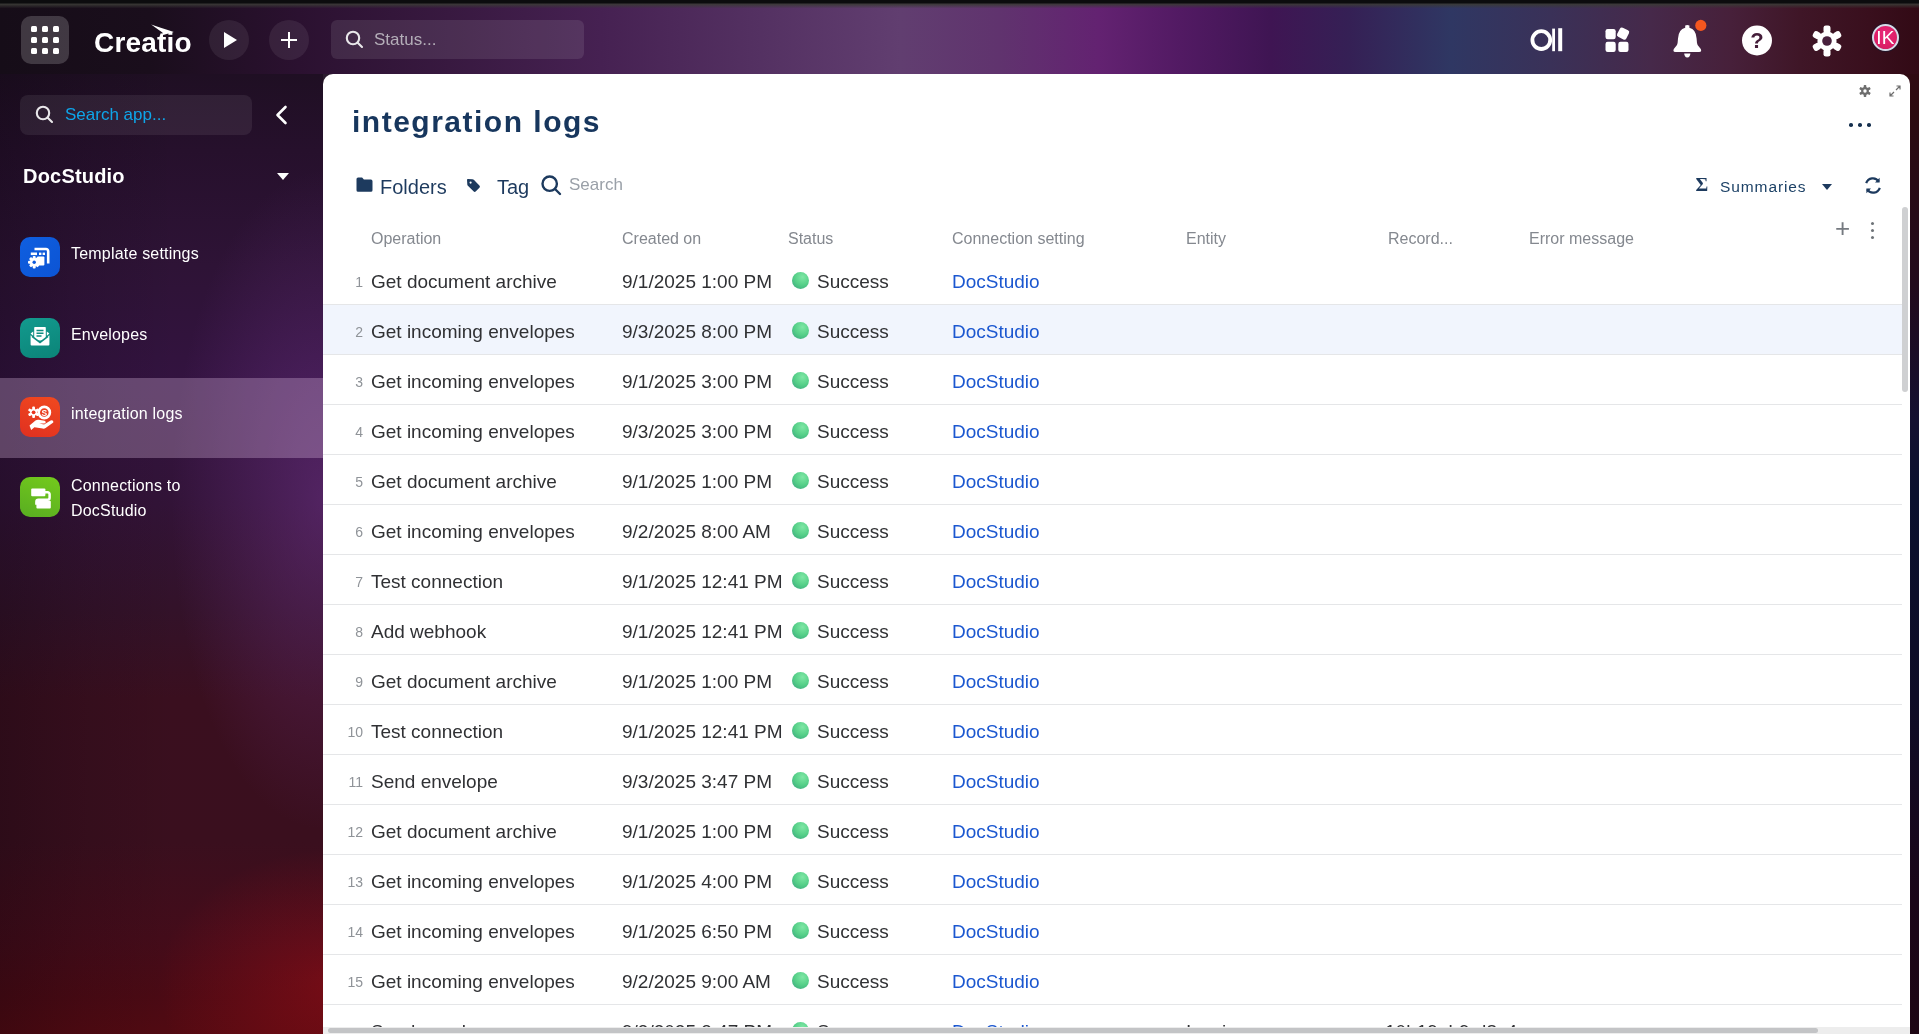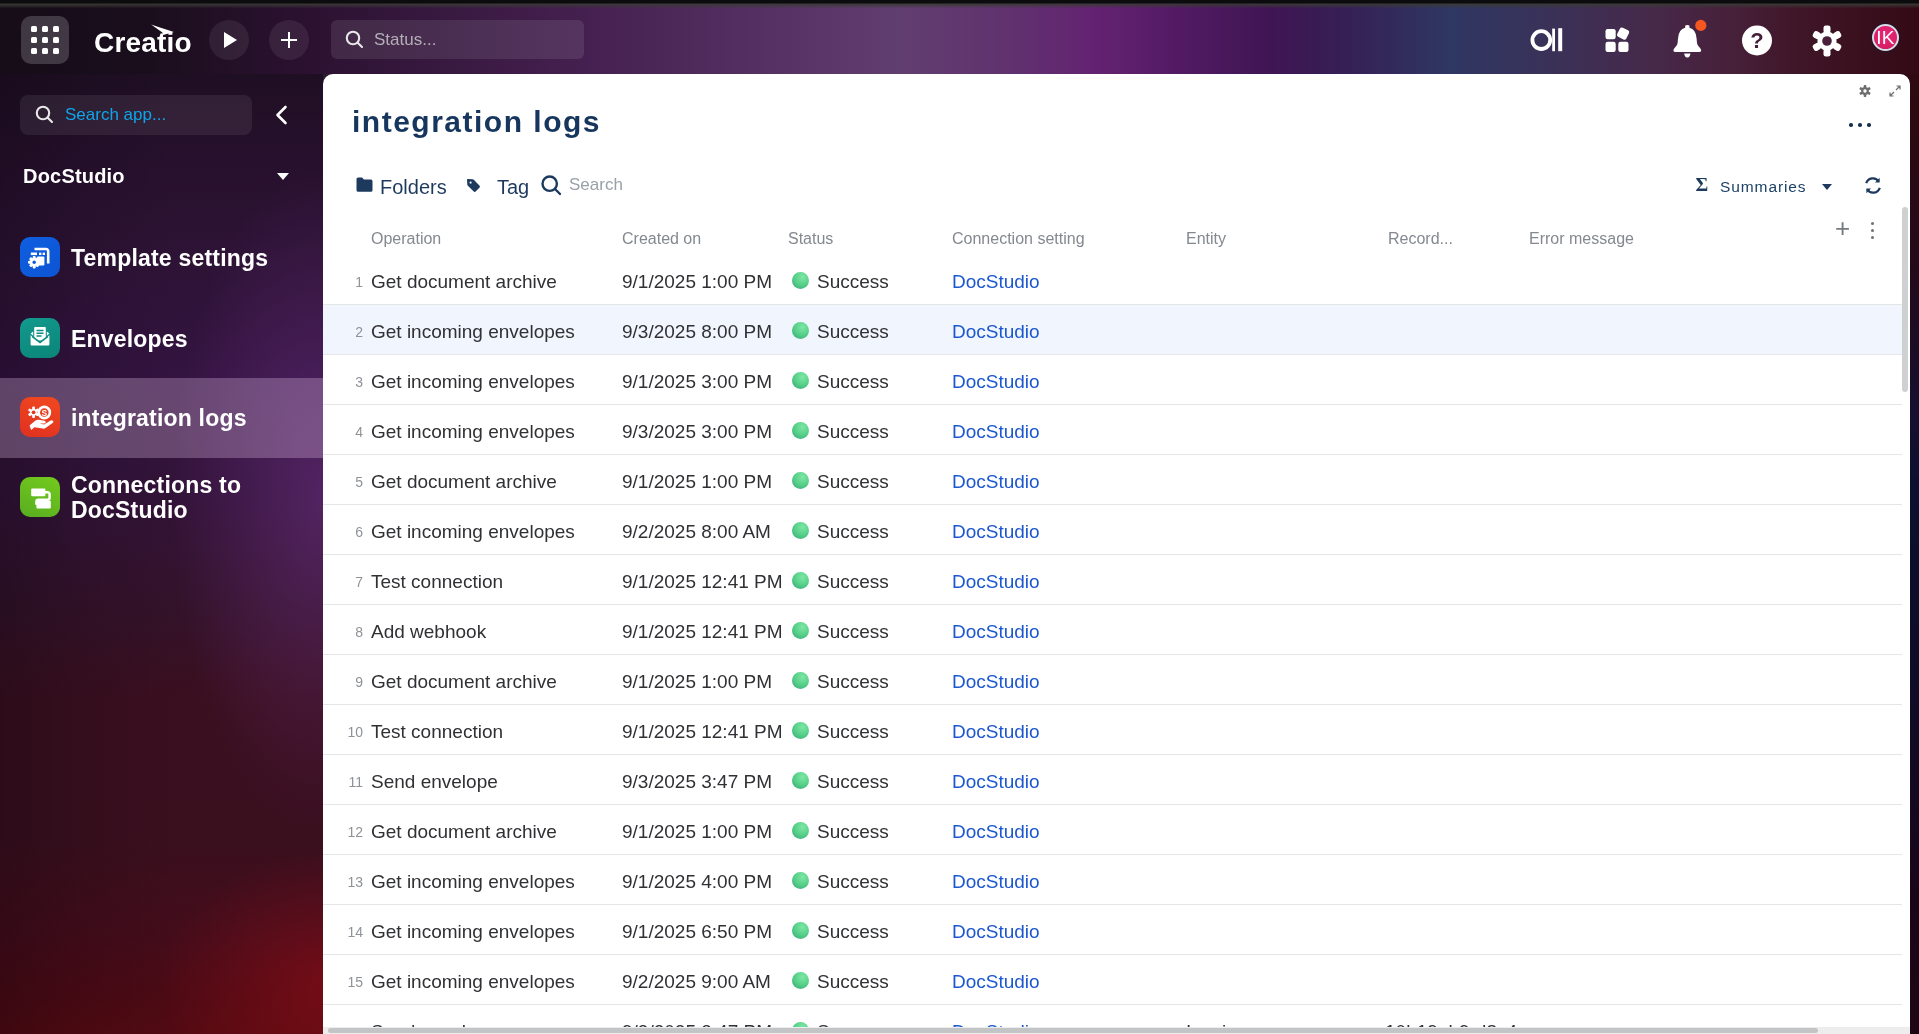--- a/index.html
+++ b/index.html
@@ -40,21 +40,21 @@
 #avatar { left:1872px; top:24px; width:27px; height:27px; border-radius:50%; background:radial-gradient(circle at 50% 38%, #e8267a 0%, #de2069 55%, #cc1a5c 100%); border:2px solid #d5dde9; box-shadow:0 0 0 1px rgba(16,28,52,0.5); color:#fff; font-size:19px; text-align:center; line-height:23px; letter-spacing:0.3px; }
 
 
 #sidesearch { left:20px; top:95px; width:232px; height:40px; border-radius:8px; background:rgba(255,255,255,0.075); }
 #sidesearch .ph { position:absolute; left:45px; top:10px; font-size:17px; color:#0ea5e9; }
 #collapse { left:274px; top:105px; }
 #appname { left:23px; top:165px; color:#fff; font-size:20px; font-weight:700; letter-spacing:0.2px; }
 #appcaret { left:277px; top:173px; width:0; height:0; border-left:6px solid transparent; border-right:6px solid transparent; border-top:7px solid #fff; }
 #selrow { left:0; top:378px; width:323px; height:80px; background:rgba(242,208,246,0.28); }
 .mi { position:absolute; left:20px; width:40px; height:40px; border-radius:10px; }
-.ml { position:absolute; left:71px; color:#fff; font-size:23px; font-weight:700; letter-spacing:0.2px; }
+.ml { position:absolute; left:71px; color:#fff; font-size:16px; font-weight:400; letter-spacing:0.2px; }
 #mi1 { top:237px; background:linear-gradient(135deg,#0f5fe0 0%,#0c54d4 100%); }
 #ml1 { top:245px; }
 #mi2 { top:318px; background:linear-gradient(160deg,#139a8e 0%,#0b8478 100%); }
 #ml2 { top:326px; }
 #mi3 { top:397px; background:linear-gradient(200deg,#f1491f 0%,#e03020 100%); }
 #ml3 { top:405px; }
 #mi4 { top:477px; background:linear-gradient(200deg,#74ca1d 0%,#58ad21 100%); }
 #ml4 { top:473px; line-height:25px; }
 
 

